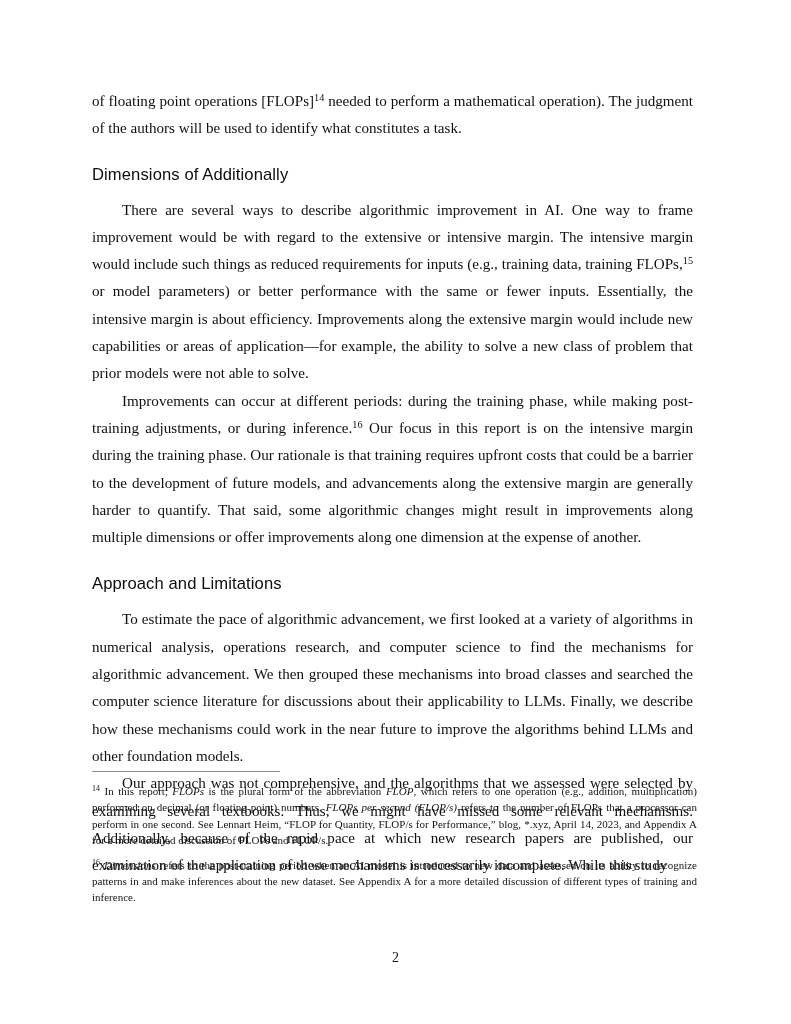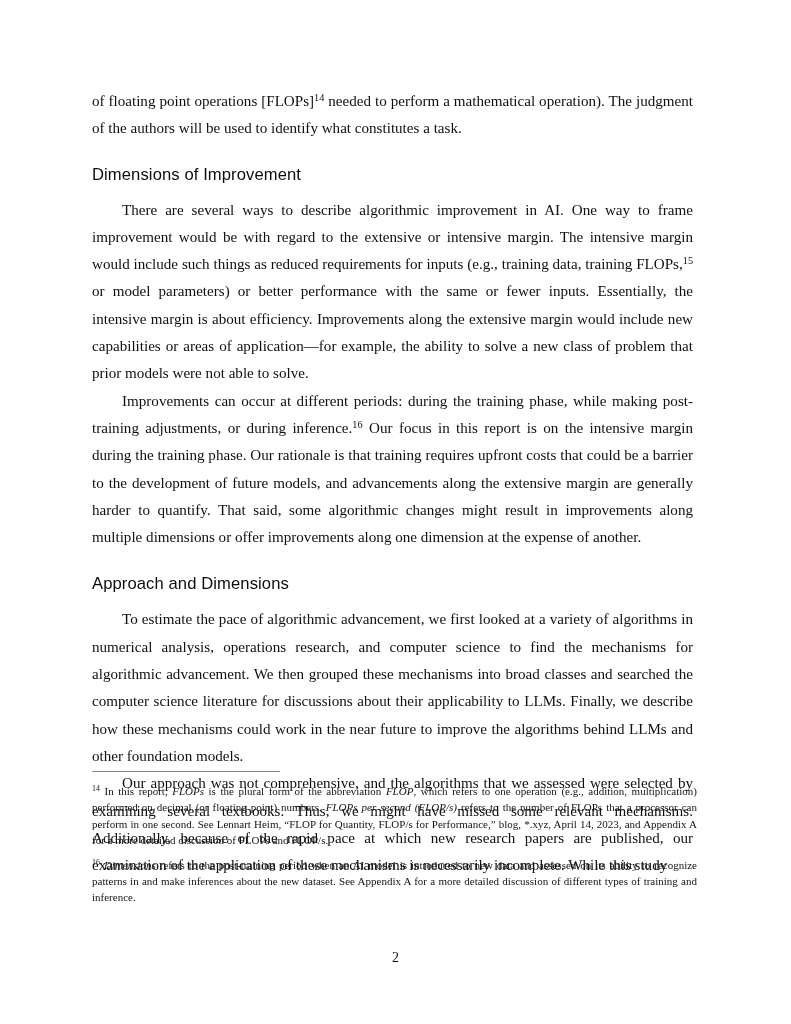--- a/index.html
+++ b/index.html
@@ -117,29 +117,29 @@
 </head>
 <body>
 
 <div class="page">
 
   <div class="content">
 
     <p class="body-para cont-para">of floating point operations [FLOPs]<sup class="fn-ref">14</sup> needed to perform a mathematical operation). The judgment of the authors will be used to identify what constitutes a task.</p>
 
     <div class="gap-before-heading"></div>
-    <h2 class="section-heading">Dimensions of Improvement</h2>
+    <h2 class="section-heading">Dimensions of Additionally</h2>
     <div class="gap-after-heading"></div>
 
     <p class="body-para indent-para">There are several ways to describe algorithmic improvement in AI. One way to frame improvement would be with regard to the extensive or intensive margin. The intensive margin would include such things as reduced requirements for inputs (e.g., training data, training FLOPs,<sup class="fn-ref">15</sup> or model parameters) or better performance with the same or fewer inputs. Essentially, the intensive margin is about efficiency. Improvements along the extensive margin would include new capabilities or areas of application—for example, the ability to solve a new class of problem that prior models were not able to solve.</p>
 
     <p class="body-para indent-para">Improvements can occur at different periods: during the training phase, while making post-training adjustments, or during inference.<sup class="fn-ref">16</sup> Our focus in this report is on the intensive margin during the training phase. Our rationale is that training requires upfront costs that could be a barrier to the development of future models, and advancements along the extensive margin are generally harder to quantify. That said, some algorithmic changes might result in improvements along multiple dimensions or offer improvements along one dimension at the expense of another.</p>
 
     <div class="gap-before-heading2"></div>
-    <h2 class="section-heading">Approach and Dimensions</h2>
+    <h2 class="section-heading">Approach and Limitations</h2>
     <div class="gap-after-heading2"></div>
 
     <p class="body-para indent-para">To estimate the pace of algorithmic advancement, we first looked at a variety of algorithms in numerical analysis, operations research, and computer science to find the mechanisms for algorithmic advancement. We then grouped these mechanisms into broad classes and searched the computer science literature for discussions about their applicability to LLMs. Finally, we describe how these mechanisms could work in the near future to improve the algorithms behind LLMs and other foundation models.</p>
 
     <p class="body-para indent-para">Our approach was not comprehensive, and the algorithms that we assessed were selected by examining several textbooks. Thus, we might have missed some relevant mechanisms. Additionally, because of the rapid pace at which new research papers are published, our examination of the application of these mechanisms is necessarily incomplete. While this study</p>
 
   </div>
 
   <div class="footnotes">
     <div class="fn-rule"></div>

